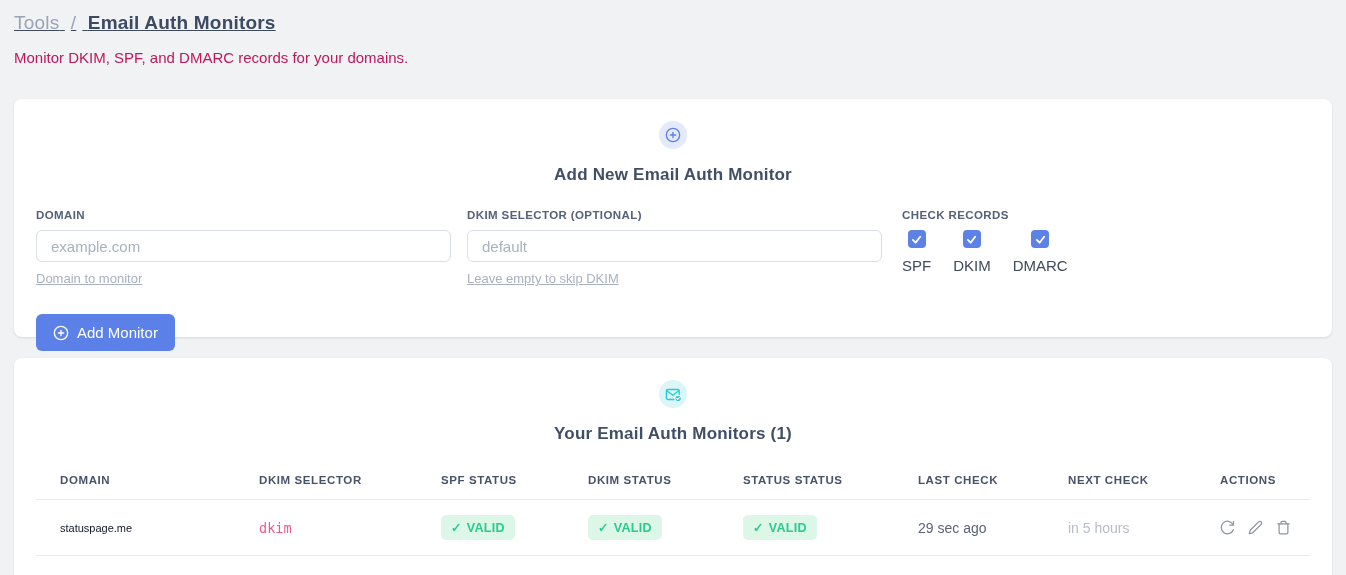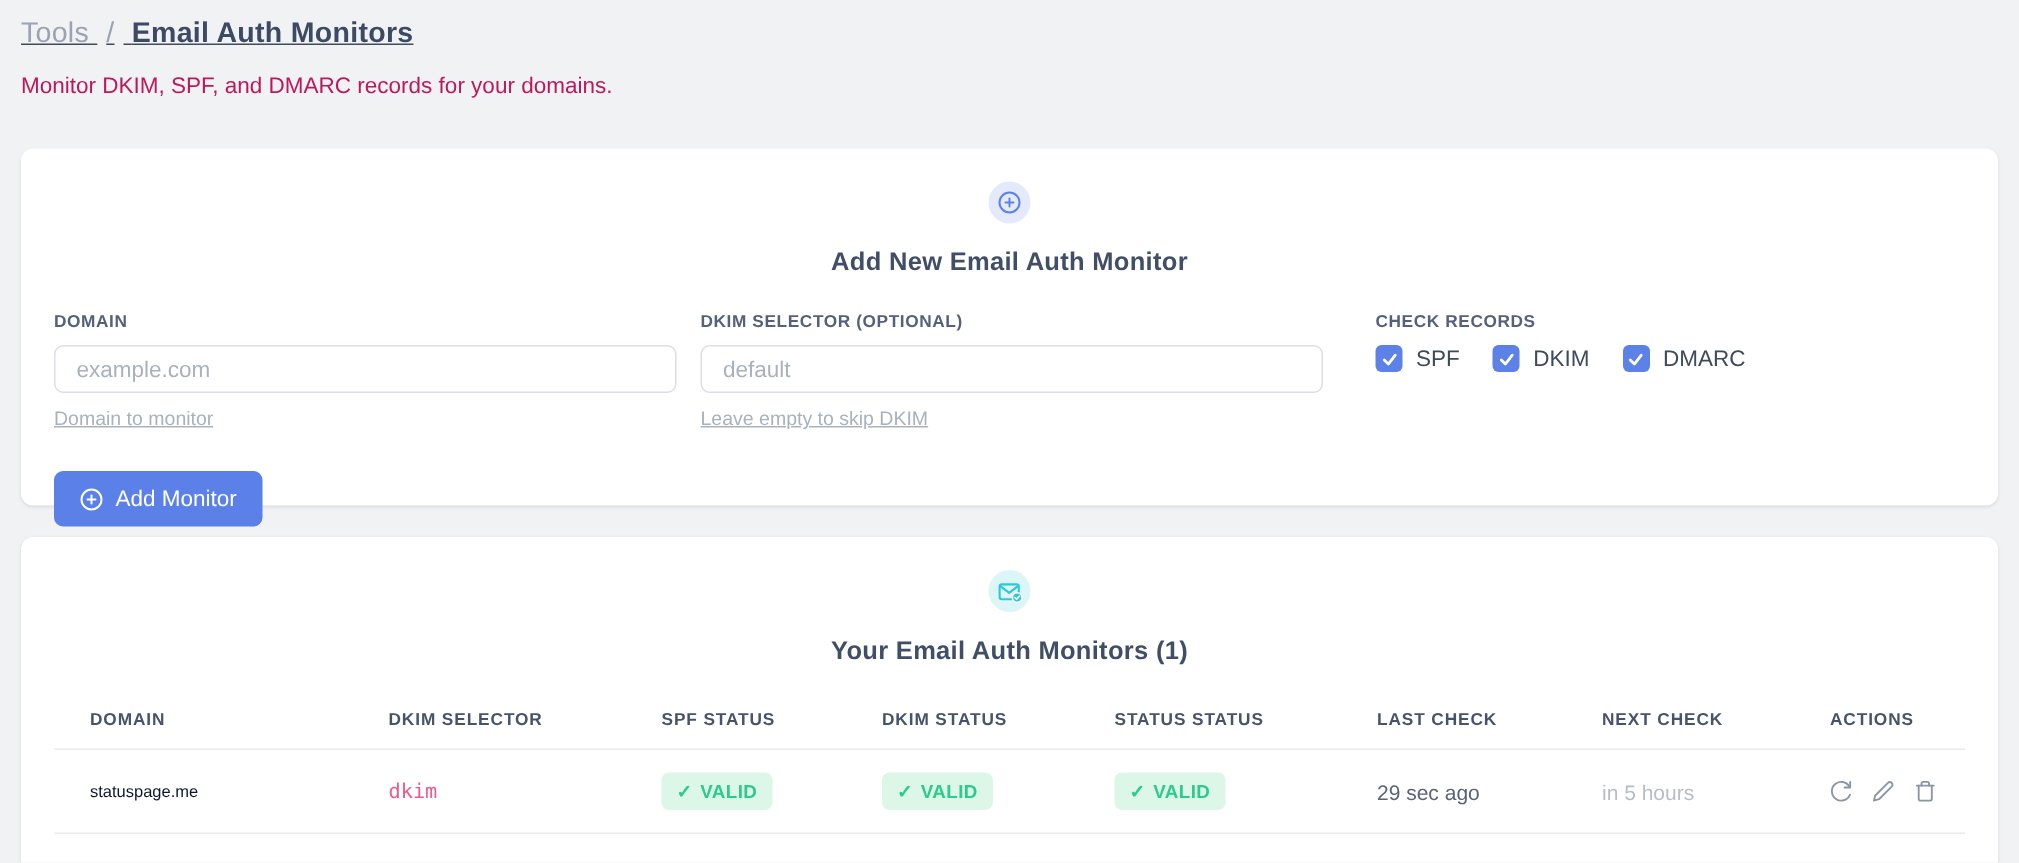--- a/index.html
+++ b/index.html
@@ -48,23 +48,23 @@
   .text-input {
     width: 100%; height: 32px;
     border: 1px solid #d9dee7; border-radius: 6px;
     padding: 0 14px; font-size: 15px; color: #3f4a5a;
     font-family: "Liberation Sans", sans-serif;
     outline: none; background: #fff;
   }
   .text-input::placeholder { color: #a9b1bf; }
   .field-hint { margin-top: 9px; font-size: 13px; color: #a9b1bf; text-decoration: underline; }
 
-  .check-group { margin-left: 19px; }
+  .check-group { margin-left: 4px; }
   .check-row { display: flex; align-items: center; gap: 22px; margin-top: 9px; }
-  .check-item { display: flex; align-items: center; gap: 9px; cursor: pointer; }
+  .check-item { display: flex; align-items: center; gap: 9px; cursor: pointer; flex-direction: column; }
   .checkbox {
     width: 18px; height: 18px; border-radius: 4px;
     background: #5c82e8; display: flex; align-items: center; justify-content: center;
   }
   .checkbox svg { width: 11px; height: 11px; }
   .check-label { font-size: 15px; color: #3f4a5a; }
 
   .btn-primary {
     margin-top: 28px;
     display: inline-flex; align-items: center; gap: 8px;

